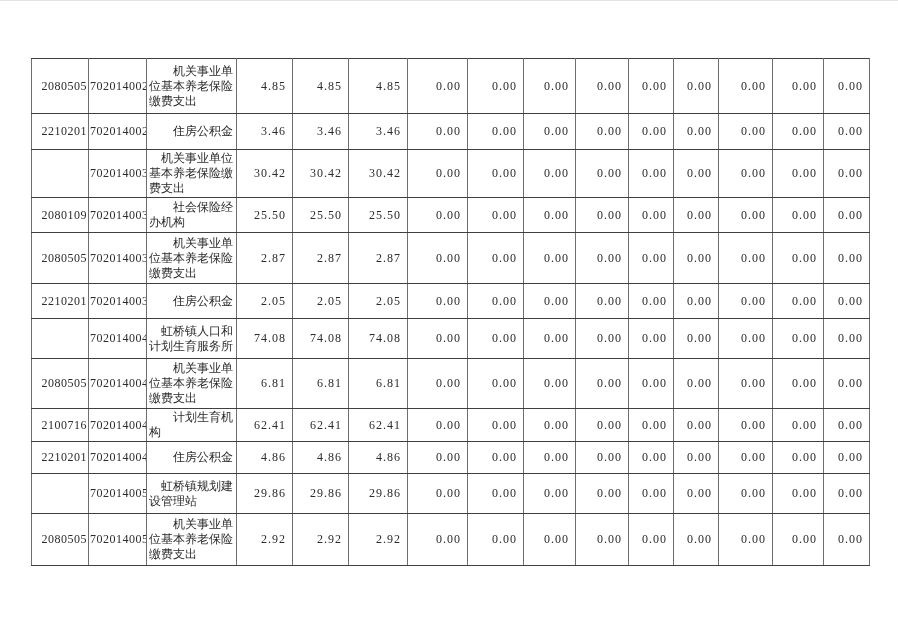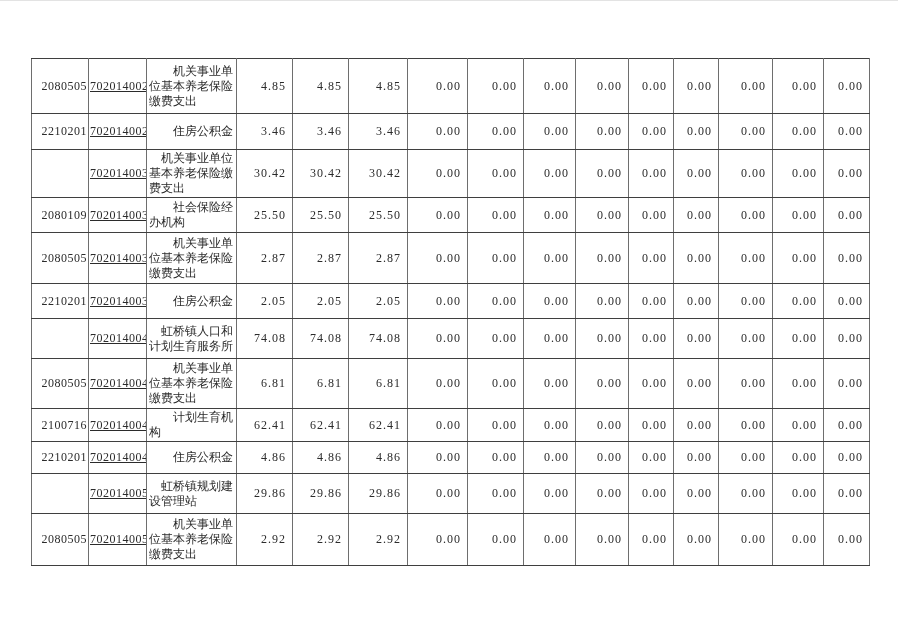--- a/index.html
+++ b/index.html
@@ -45,21 +45,20 @@
   }
   td.code {
     text-align: right;
     vertical-align: middle;
     letter-spacing: 0.5px;
   }
   td.unit {
     text-align: center;
     vertical-align: middle;
     letter-spacing: 0.5px;
-    text-decoration: underline;
   }
   td.name {
     text-align: left;
     vertical-align: middle;
     padding: 1px 2px;
     line-height: 15px;
     text-indent: 24px;
   }
   tr.unit-row td.name {
     text-indent: 12px;

